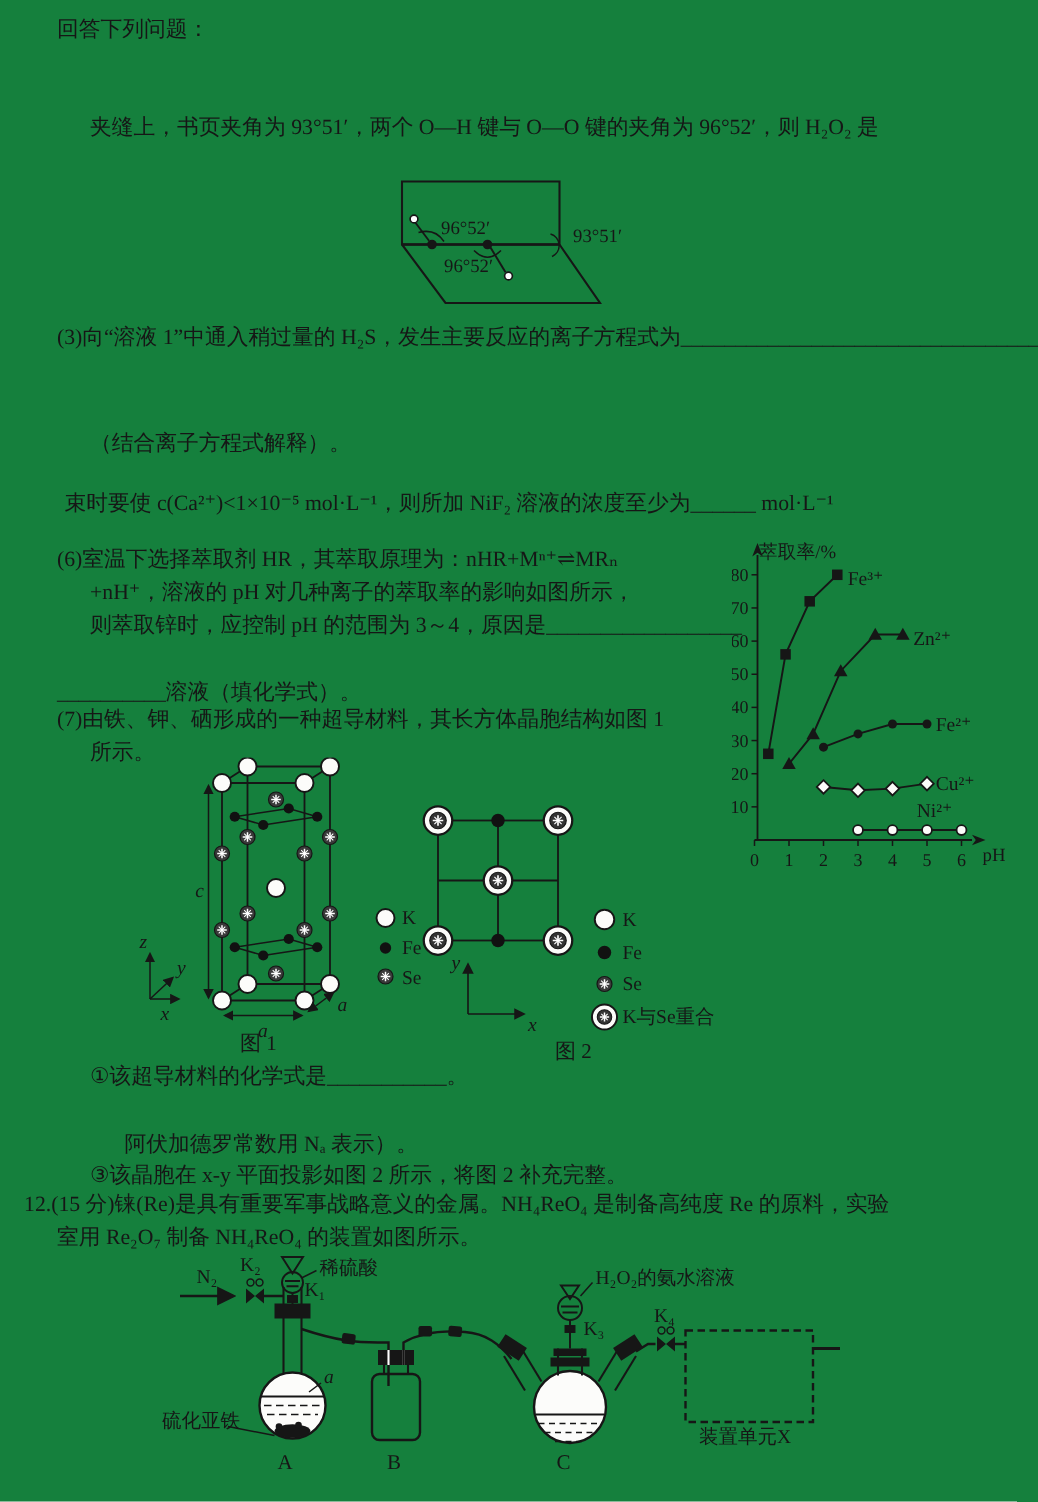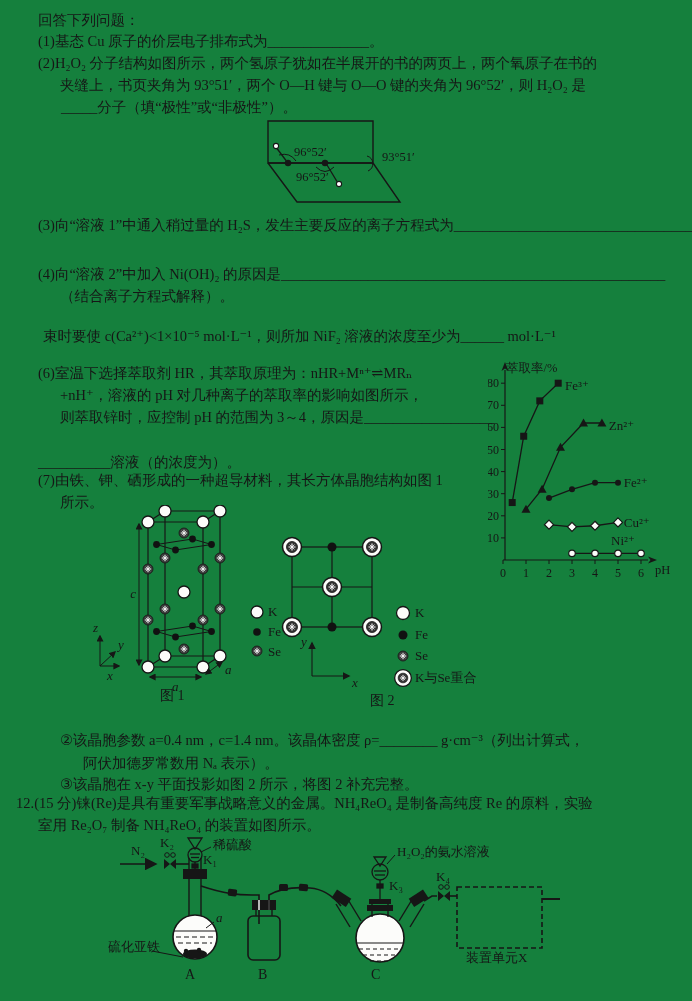--- a/index.html
+++ b/index.html
@@ -21,35 +21,31 @@
   .tk{font-size:12px;}
   .tt{font-size:12.5px;}
   .sl{font-size:13px;}
 </style>
 </head>
 <body>
 
 <div class="page">
 
   <div class="tl" style="left:38px;top:11px">回答下列问题：</div>
-  <div class="tl" style="left:38px;top:32px">(1)基态 Cu 原子的价层电子排布式为______________。</div>
-  <div class="tl" style="left:38px;top:54px">(2)H₂O₂ 分子结构如图所示，两个氢原子犹如在半展开的书的两页上，两个氧原子在书的</div>
   <div class="tl" style="left:60px;top:76px">夹缝上，书页夹角为 93°51′，两个 O—H 键与 O—O 键的夹角为 96°52′，则 H₂O₂ 是</div>
-  <div class="tl" style="left:61px;top:98px">_____分子（填“极性”或“非极性”）。</div>
   <div class="tl" style="left:38px;top:216px">(3)向“溶液 1”中通入稍过量的 H₂S，发生主要反应的离子方程式为_____________________________________、</div>
-  <div class="tl" style="left:38px;top:265px">(4)向“溶液 2”中加入 Ni(OH)₂ 的原因是_____________________________________________________</div>
   <div class="tl" style="left:60px;top:287px">（结合离子方程式解释）。</div>
   <div class="tl" style="left:43px;top:327px">束时要使 c(Ca²⁺)&lt;1×10⁻⁵ mol·L⁻¹，则所加 NiF₂ 溶液的浓度至少为______ mol·L⁻¹</div>
   <div class="tl" style="left:38px;top:364px">(6)室温下选择萃取剂 HR，其萃取原理为：nHR+Mⁿ⁺⇌MRₙ</div>
   <div class="tl" style="left:60px;top:386px">+nH⁺，溶液的 pH 对几种离子的萃取率的影响如图所示，</div>
   <div class="tl" style="left:60px;top:408px">则萃取锌时，应控制 pH 的范围为 3～4，原因是__________________</div>
-  <div class="tl" style="left:38px;top:453px">__________溶液（的浓度为）。</div>
+  <div class="tl" style="left:38px;top:453px">__________溶液（填化学式）。</div>
   <div class="tl" style="left:38px;top:471px">(7)由铁、钾、硒形成的一种超导材料，其长方体晶胞结构如图 1</div>
   <div class="tl" style="left:60px;top:493px">所示。</div>
-  <div class="tl" style="left:60px;top:731px">②该晶胞参数 a=0.4 nm，c=1.4 nm。该晶体密度 ρ=________ g·cm⁻³（列出计算式，</div>
+  <div class="tl" style="left:60px;top:709px">①该超导材料的化学式是___________。</div>
   <div class="tl" style="left:83px;top:754px">阿伏加德罗常数用 Nₐ 表示）。</div>
   <div class="tl" style="left:60px;top:775px">③该晶胞在 x-y 平面投影如图 2 所示，将图 2 补充完整。</div>
   <div class="tl" style="left:16px;top:794px">12.(15 分)铼(Re)是具有重要军事战略意义的金属。NH₄ReO₄ 是制备高纯度 Re 的原料，实验</div>
   <div class="tl" style="left:38px;top:816px">室用 Re₂O₇ 制备 NH₄ReO₄ 的装置如图所示。</div>
 
   <svg class="fig" style="left:230px;top:115px" width="255" height="100" viewBox="230 115 255 100">
     <g fill="none" stroke="#161616" stroke-width="1.4">
       <path d="M268,121 L373,121 L373,163 L268,163 Z"></path>
       <path d="M268,163 L297,202 L400,202 L373,163"></path>
       <path d="M268,163 L373,163" stroke-width="1.7"></path>

